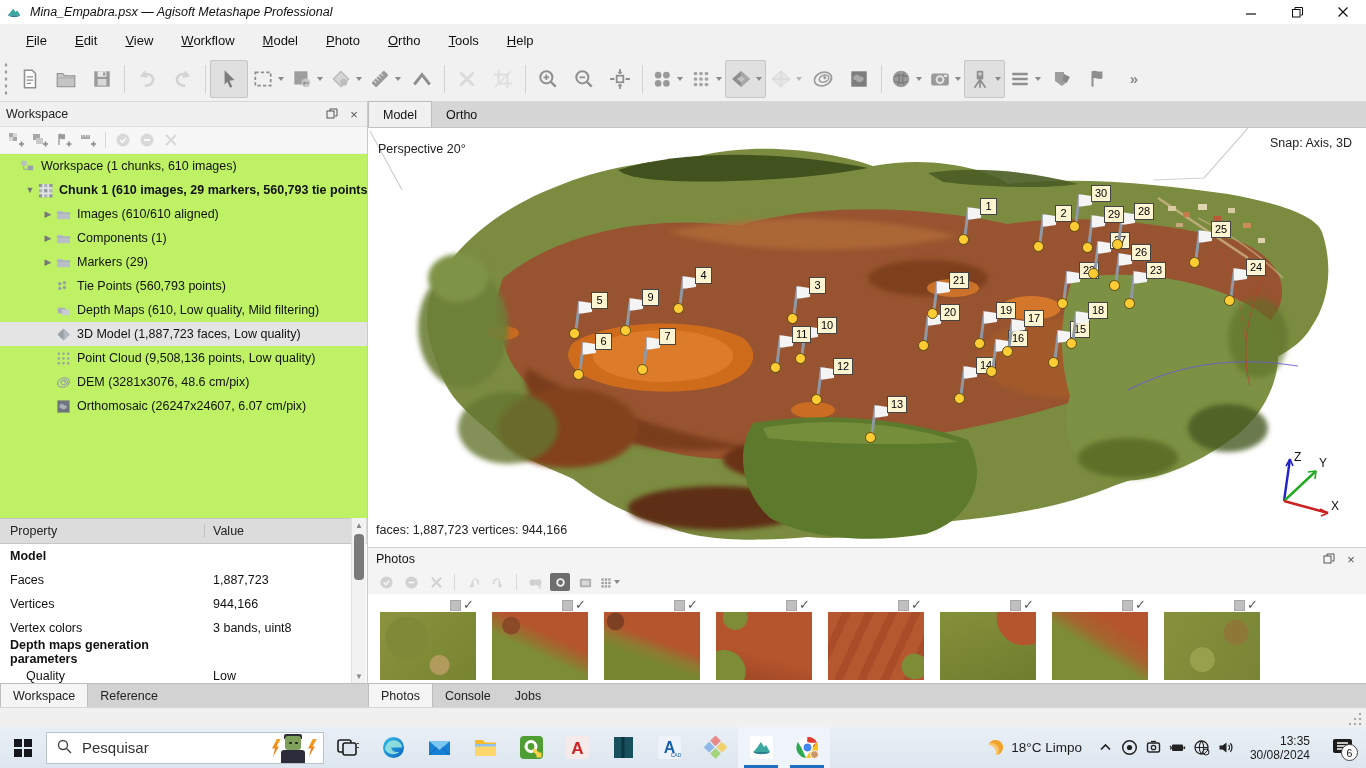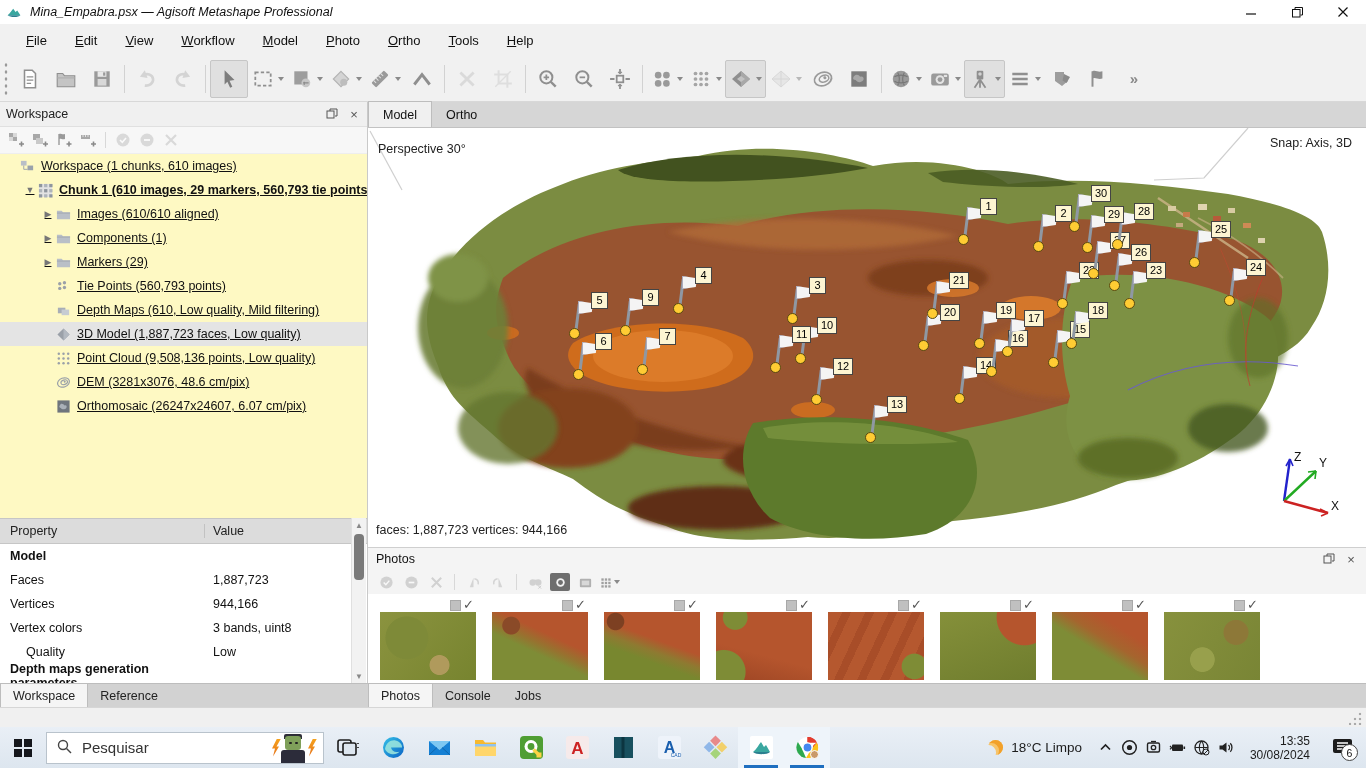--- a/index.html
+++ b/index.html
@@ -31,21 +31,21 @@
   #left-panel{position:absolute;left:0;top:102px;width:368px;height:581px;background:#fff;border-right:1px solid #c9c9c9;box-sizing:border-box;}
   .panel-header{height:24px;background:#f0f0f0;display:flex;align-items:center;padding:0 6px;border-bottom:1px solid #e0e0e0;}
   .panel-header .ph-title{font-size:12.5px;color:#222;}
   .panel-header .ph-icons{margin-left:auto;display:flex;gap:8px;align-items:center;}
   .ph-ic{width:14px;height:14px;display:flex;align-items:center;justify-content:center;color:#555;font-size:13px;}
   #ws-toolbar{height:26px;background:#f7f7f7;display:flex;align-items:center;gap:4px;padding-left:6px;border-bottom:1px solid #eee;}
   .ws-btn{width:20px;height:20px;display:flex;align-items:center;justify-content:center;}
   .ws-btn svg{width:16px;height:16px;}
   .ws-btn.disabled{opacity:.45;}
   .ws-sep{width:1px;height:16px;background:#d8d8d8;margin:0 3px;}
-  #tree{position:absolute;top:52px;left:0;right:0;height:364px;background:#fef9c3;overflow:hidden;text-decoration:underline;}
+  #tree{position:absolute;top:52px;left:0;right:0;height:364px;background:#bef264;overflow:hidden;}
   .tree-row{height:24px;display:flex;align-items:center;font-size:12.5px;white-space:nowrap;}
   .tree-row.selected{background:#e4e4e4;}
   .tree-row.bold{font-weight:bold;}
   .tr-arrow{width:12px;text-align:center;color:#777;font-size:9px;flex:none;}
   .tr-icon{width:18px;height:16px;margin-right:5px;flex:none;display:flex;align-items:center;justify-content:center;}
   .tr-icon svg{width:15px;height:15px;}
   
   #prop-area{position:absolute;left:0;top:416px;right:0;bottom:0;background:#fff;overflow:hidden;}
   #prop-header{height:24px;background:#dcdcdc;border-top:1px solid #c6c6c6;border-bottom:1px solid #c6c6c6;display:flex;align-items:center;font-size:12.5px;color:#222;}
   #prop-header .ph-c1{width:205px;padding-left:10px;border-right:1px solid #c2c2c2;box-sizing:border-box;}
@@ -668,26 +668,26 @@
             <span class="pc2">1,887,723</span>
           </div>
           <div class="prop-row">
             <span class="pc1">Vertices</span>
             <span class="pc2">944,166</span>
           </div>
           <div class="prop-row">
             <span class="pc1">Vertex colors</span>
             <span class="pc2">3 bands, uint8</span>
           </div>
+          <div class="prop-row section">
+            <span class="pc1">Depth maps generation parameters</span>
+          </div>
           <div class="prop-row">
             <span class="pc1 ind">Quality</span>
             <span class="pc2">Low</span>
-          </div>
-          <div class="prop-row section">
-            <span class="pc1">Depth maps generation parameters</span>
           </div>
         </div>
     </div>
     <div class="vscroll">
       <div class="vs-arrow" style="top:0">▲</div>
       <div class="vs-thumb"></div>
       <div class="vs-arrow" style="bottom:0">▼</div>
     </div>
   </div>
 
@@ -928,21 +928,21 @@
           <span class="dot"></span>
           <span class="mlabel">29</span>
         </div>
         <div class="marker" style="left: 706px; top: 98px;">
           <span class="pole"></span>
           <span class="flag"></span>
           <span class="dot"></span>
           <span class="mlabel">30</span>
         </div>
       </div>
-    <div class="hud" id="hud-perspective">Perspective 30°</div>
+    <div class="hud" id="hud-perspective">Perspective 20°</div>
     <div class="hud" id="hud-snap">Snap: Axis, 3D</div>
     <div class="hud" id="hud-status">faces: 1,887,723 vertices: 944,166</div>
     <svg id="gizmo" viewBox="0 0 76 74">
       <path d="M20 52 L26 10" stroke="#2222cc" stroke-width="2.4"></path>
         <path d="M26 10 l-4 7 M26 10 l3 7" stroke="#2222cc" stroke-width="1.6"></path>
       <path d="M20 52 L52 22" stroke="#22aa22" stroke-width="2.4"></path>
         <path d="M52 22 l-8 1 M52 22 l-1 8" stroke="#22aa22" stroke-width="1.6"></path>
       <path d="M20 52 L64 64" stroke="#cc2222" stroke-width="2.4"></path>
         <path d="M64 64 l-8 -4 M64 64 l-7 3" stroke="#cc2222" stroke-width="1.6"></path>
       <text x="30" y="12" font-size="12" fill="#111" font-family="Liberation Sans, sans-serif">Z</text>

